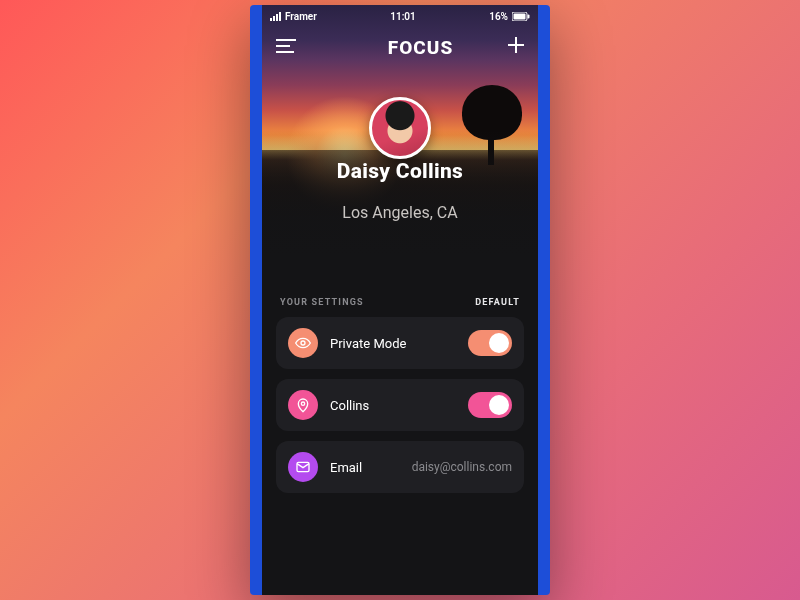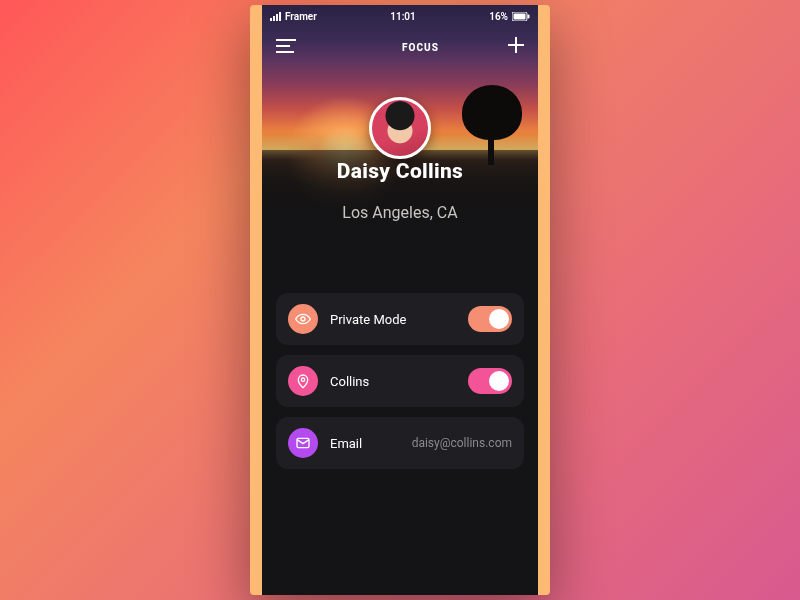--- a/index.html
+++ b/index.html
@@ -9,21 +9,21 @@
     font-family: -apple-system, BlinkMacSystemFont, "Segoe UI", Roboto, sans-serif;
     background: linear-gradient(135deg, #ff5858 0%, #f5855e 30%, #e76b7a 70%, #d85a8f 100%);
     display: flex;
     align-items: center;
     justify-content: center;
     overflow: hidden;
   }
   .phone {
     width: 300px;
     height: 590px;
-    background: #fdba74;
+    background: #1d4ed8;
     border-radius: 4px;
     overflow: hidden;
     box-shadow: 0 20px 60px rgba(0,0,0,0.4);
     position: relative;
   }
   .screen {
     position: absolute;
     top: 0; left: 12px; right: 12px; bottom: 0;
     background: #141416;
     overflow: hidden;
@@ -46,21 +46,21 @@
   .signal span:nth-child(1){height:3px}.signal span:nth-child(2){height:5px}.signal span:nth-child(3){height:7px}.signal span:nth-child(4){height:9px}
   .navbar {
     height: 40px;
     display: flex;
     align-items: center;
     justify-content: space-between;
     padding: 0 14px;
     position: relative;
     z-index: 3;
   }
-  .navbar .title { position:absolute; left:0; right:0; text-align:center; color:#fff; font-weight:800; font-size:10px; letter-spacing:1px; pointer-events:none;padding-left:41px;}
+  .navbar .title { position:absolute; left:0; right:0; text-align:center; color:#fff; font-weight:800; font-size:19px; letter-spacing:1px; pointer-events:none;padding-left:41px;}
   .menu-icon, .plus-icon { color:#fff; cursor:pointer; }
   .hero {
     position: relative;
     height: 250px;
     margin-top: -62px;
   }
   .sky {
     position:absolute; inset:0;
     background:
       radial-gradient(circle at 30% 60%, rgba(255,230,150,0.95) 0%, rgba(255,170,90,0.7) 12%, rgba(255,130,80,0.0) 24%),
@@ -193,20 +193,24 @@
         </div>
     </div>
 
     <div class="profile">
       <div class="avatar"></div>
       <div class="name">Daisy Collins</div>
       <div class="loc">Los Angeles, CA</div>
     </div>
 
     <div class="settings" style="margin-top:30px">
+      <div class="sec-header">
+        <span>YOUR SETTINGS</span>
+        <span class="right">DEFAULT</span>
+      </div>
 
       <div class="row">
         <div class="icn c-orange">
           <svg width="16" height="16" viewBox="0 0 24 24" fill="none" stroke="#fff" stroke-width="2">
               <path d="M1 12s4-7 11-7 11 7 11 7-4 7-11 7S1 12 1 12z"></path>
               <circle cx="12" cy="12" r="3"></circle>
             </svg>
         </div>
         <span class="label">Private Mode</span>
         <span class="spacer"></span>

